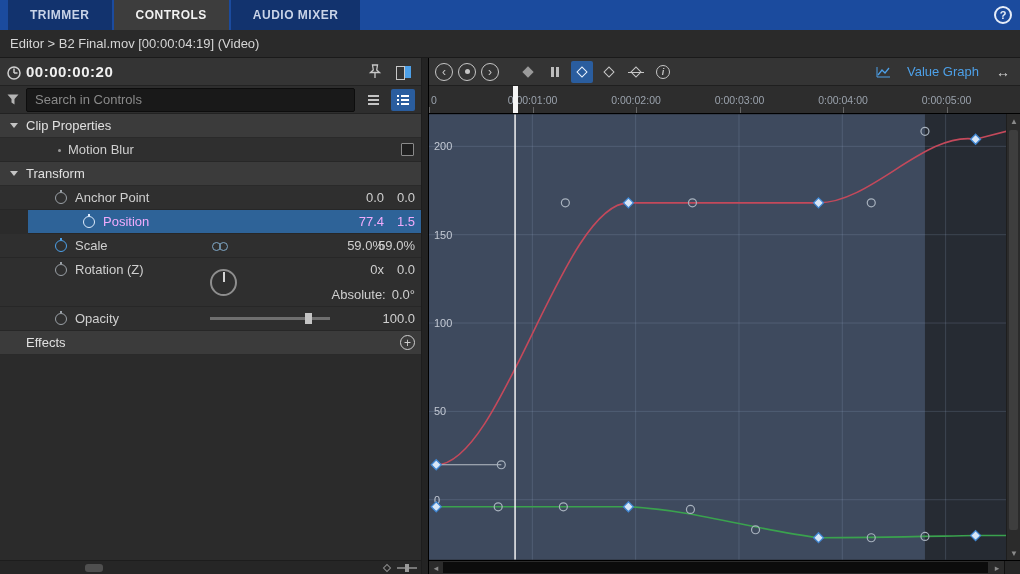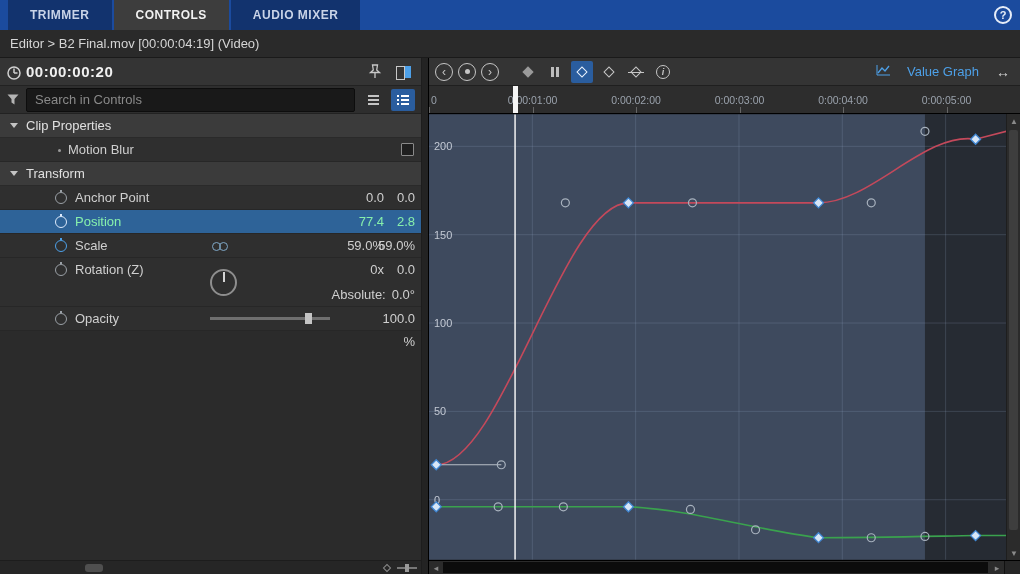--- a/index.html
+++ b/index.html
@@ -37,21 +37,21 @@
   .dlines-icon{display:flex;flex-direction:column;gap:2px;}
   .dlines-icon div{display:flex;gap:2px;align-items:center;}
   .dlines-icon i{width:2px;height:2px;background:#fff;}
   .dlines-icon b{width:8px;height:2px;background:#fff;}
 
   .props{flex:1;background:#2b2b2b;overflow:hidden;}
   .sec-header{height:24px;background:#3b3b3b;border-bottom:1px solid #2a2a2a;display:flex;align-items:center;padding-left:10px;color:#e0e0e0;position:relative;}
   .sec-header.no-tri{padding-left:26px;}
   .tri{width:0;height:0;border-left:4px solid transparent;border-right:4px solid transparent;border-top:5px solid #c4c4c4;margin-right:8px;}
   .row{height:24px;background:#2f2f2f;border-bottom:1px solid #272727;position:relative;line-height:23px;color:#cfcfcf;}
-  .row.selected{background:#2e6398;color:#86efac;}
+  .row.selected{background:#2e6398;color:#f0abfc;margin-left:28px;}
   .row .bullet{position:absolute;left:58px;top:11px;width:3px;height:3px;background:#9a9a9a;border-radius:50%;}
   .row .lbl{position:absolute;left:75px;}
   .row .lbl.b{left:68px;}
   .stopwatch{position:absolute;left:55px;top:6px;width:12px;height:12px;border:1.5px solid #9aa0a6;border-radius:50%;}
   .stopwatch::before{content:"";position:absolute;left:3.5px;top:-3.5px;width:2px;height:2.5px;background:#9aa0a6;}
   .stopwatch.keyed{border-color:#4da0e8;}
   .stopwatch.keyed::before{background:#4da0e8;}
   .row.selected .stopwatch{border-color:#dceafc;}
   .row.selected .stopwatch::before{background:#dceafc;}
   .v1{position:absolute;right:37px;top:0;width:60px;text-align:right;}
@@ -88,21 +88,21 @@
   .kf-tile{width:22px;height:22px;display:flex;align-items:center;justify-content:center;border-radius:2px;position:relative;flex:none;}
   .kf-tile.active{background:#2a5d9e;}
   .diamond{width:8px;height:8px;transform:rotate(45deg);}
   .diamond.filled{background:#9a9a9a;}
   .diamond.outline{border:1.5px solid #c6c6c6;}
   .kf-tile.active .diamond.outline{border-color:#eaf3fd;}
   .hold-bars{display:flex;gap:2px;}
   .hold-bars span{width:3px;height:10px;background:#bdbdbd;}
   .bez-line{position:absolute;left:3px;right:3px;top:50%;height:1px;background:#c6c6c6;}
   .info-circ{width:14px;height:14px;border:1.5px solid #c6c6c6;border-radius:50%;color:#c6c6c6;font-size:9px;display:flex;align-items:center;justify-content:center;font-style:italic;font-weight:bold;}
-  .vg-btn{margin-left:auto;display:flex;align-items:flex-start;gap:16px;color:#4da0e8;}
+  .vg-btn{margin-left:auto;display:flex;align-items:center;gap:16px;color:#4da0e8;}
   .fit-icon{color:#d0d0d0;font-size:14px;margin:0 4px 0 12px;}
 
   .ruler{height:28px;background:#2d2d2d;border-bottom:1px solid #000;position:relative;overflow:hidden;}
   #ruler-inner{position:absolute;left:0;top:0;width:578px;height:28px;}
   .ruler-label{position:absolute;top:8px;font-size:10.5px;color:#9aa2ac;transform:translateX(-50%);white-space:nowrap;}
   .ruler-label.first{transform:none;margin-left:2px;}
   .ruler-tick{position:absolute;bottom:0;width:1px;height:7px;background:#666;}
   .playhead-head{position:absolute;top:0;bottom:0;width:5px;background:#f5f5f5;}
 
   .graph-row{display:flex;height:446px;}
@@ -216,21 +216,21 @@
           <span class="stopwatch"></span>
           <span class="lbl">Anchor Point</span>
           <span class="v1">0.0</span>
           <span class="v2">0.0</span>
         </div>
 
         <div class="row selected">
           <span class="stopwatch keyed"></span>
           <span class="lbl">Position</span>
           <span class="v1">77.4</span>
-          <span class="v2">2.8</span>
+          <span class="v2">1.5</span>
         </div>
 
         <div class="row">
           <span class="stopwatch keyed"></span>
           <span class="lbl">Scale</span>
           <span class="link-icon"></span>
           <span class="v1">59.0%</span>
           <span class="v2">59.0%</span>
         </div>
 
@@ -247,20 +247,26 @@
 
         <div class="row">
           <span class="stopwatch"></span>
           <span class="lbl">Opacity</span>
           <span class="slider">
               <span class="slider-thumb"></span>
             </span>
           <span class="v2">100.0 %</span>
         </div>
 
+        <div class="sec-header no-tri">
+          <span>Effects</span>
+          <span class="add-btn">
+              <span>+</span>
+            </span>
+        </div>
       </div>
 
       <div class="left-hscroll">
         <span class="lh-thumb"></span>
         <span class="lh-icons">
           <span class="mini-diamond"></span>
           <span class="mini-slider"></span>
         </span>
       </div>
     </div>

